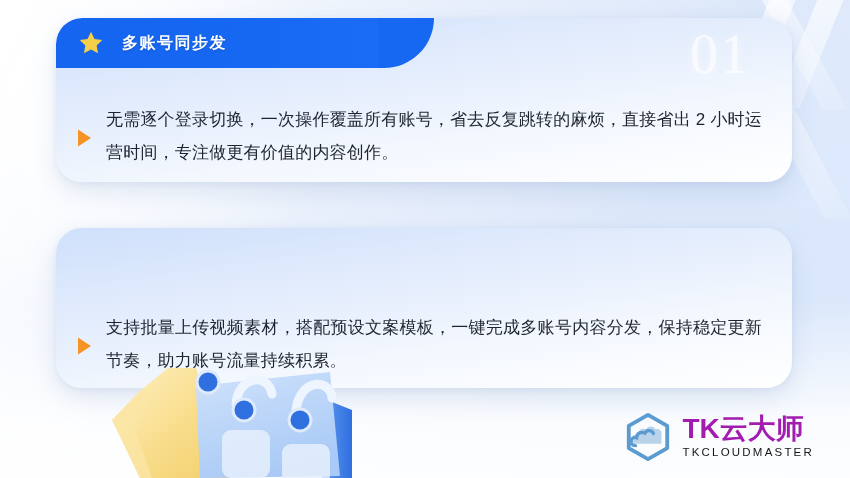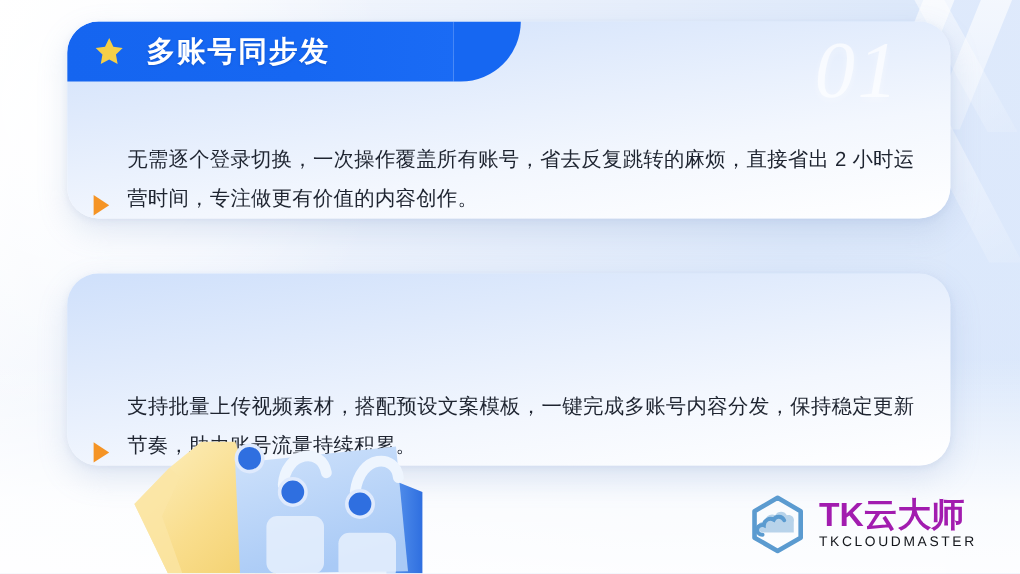--- a/index.html
+++ b/index.html
@@ -66,38 +66,37 @@
   }
   .card-head::after{
     content:""; position:absolute; left:322px; top:0;
     width:56px; height:50px;
     background:#1667f2;
     border-bottom-right-radius:56px;
   }
   .star-icon{ width:26px; height:26px; display:block; flex:none; }
   .head-title{
     margin-left:18px; position:relative; z-index:2;
-    color:#ffffff; font-size:24px; font-weight:bold;
+    color:#ffffff; font-size:16px; font-weight:bold;
     letter-spacing:1.5px;
     text-shadow:0 1px 2px rgba(0,40,110,.25);
   }
 
   .watermark{
     position:absolute; right:42px; top:8px;
     font-family:"Liberation Serif","DejaVu Serif",serif;
-    font-size:67px; line-height:1; color:#ffffff;
+    font-size:56px; line-height:1; color:#ffffff;
     opacity:.70; letter-spacing:2px;
     text-shadow:0 2px 6px rgba(255,255,255,.55);
     user-select:none;
-    font-style:italic;
   }
 
   .card-body{
     position:absolute; left:0; right:0; top:50px; bottom:0;
-    display:flex; align-items:flex-end;
+    display:flex; align-items:center;
     padding:22px 30px 0 18px;
   }
   .bullet{ width:20px; height:22px; flex:none; margin-top:4px; }
   .body-text{
     margin-left:12px;
     color:#1e2430;
     font-size:17px;
     line-height:33px;
     letter-spacing:.2px;
     text-align:justify;

